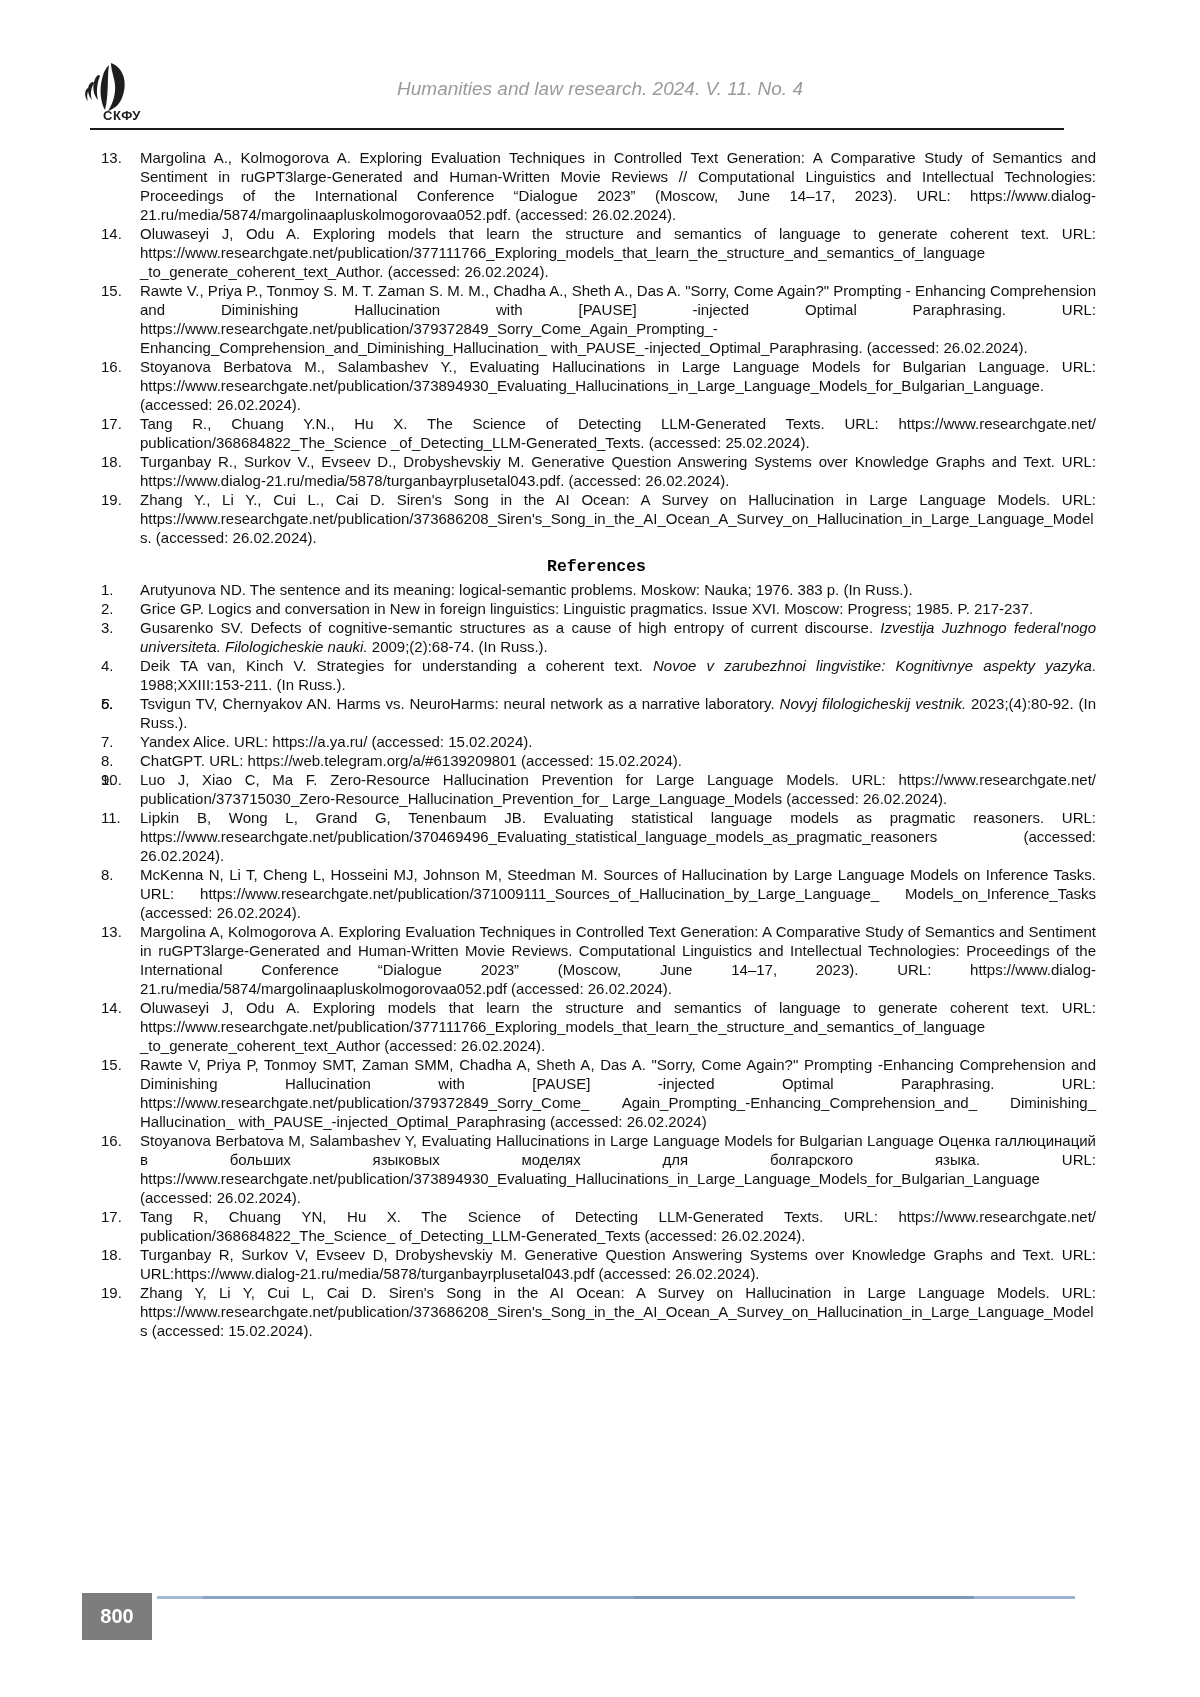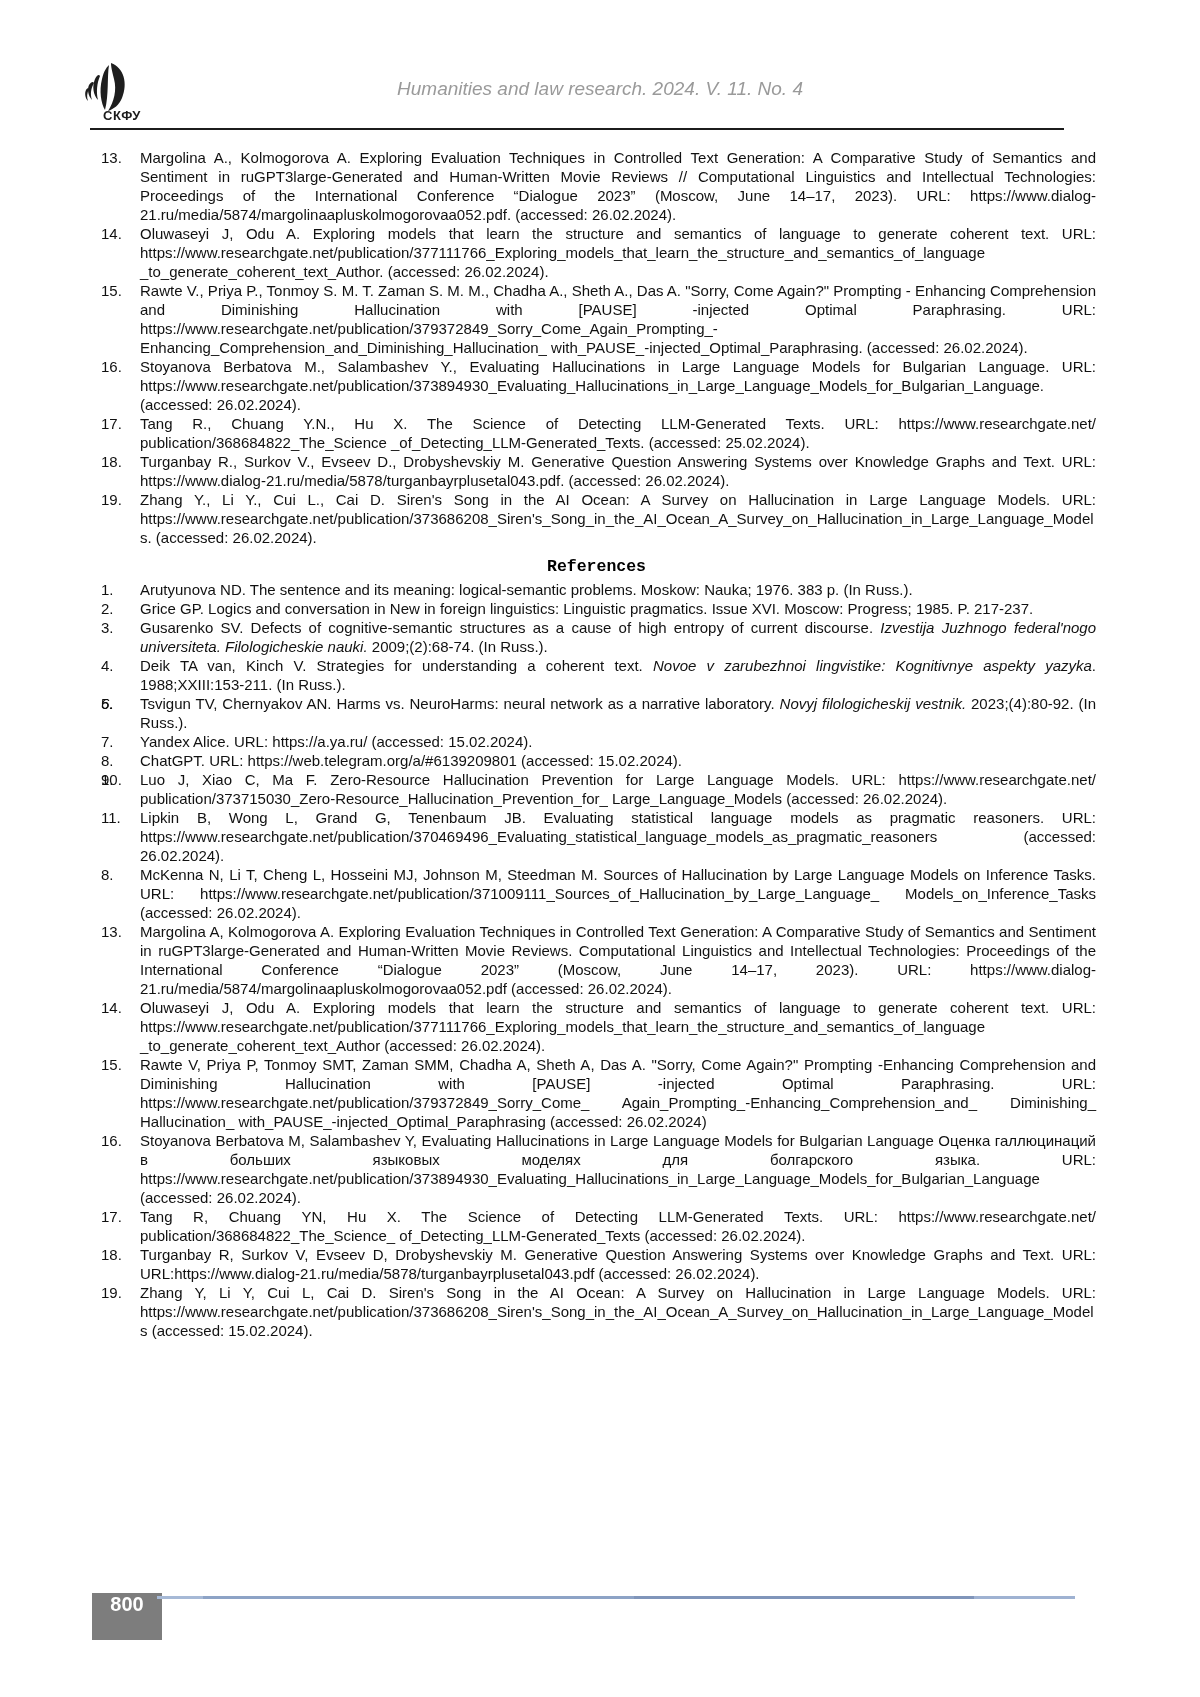--- a/index.html
+++ b/index.html
@@ -59,21 +59,21 @@
     font-family: Liberation Mono, monospace;
   }
 
   
   .footer-box {
     position: absolute; left: 82px; top: 1593px;
     width: 70px; height: 47px;
     background: #7d7d7d;
     color: #ffffff;
     font-weight: 700; font-size: 20px;
-    display: flex; align-items: flex-start; justify-content: center; margin-left: 10px;
+    display: flex; align-items: center; justify-content: center;
   }
   .footer-rule {
     position: absolute; left: 157px; top: 1596px;
     width: 918px; height: 3px;
     background: linear-gradient(90deg,
       #a6b9d6 0%, #a6b9d6 5%,
       #8da3c6 5%, #8da3c6 52%,
       #8095ba 52%, #8095ba 89%,
       #9fb2d2 89%, #9fb2d2 100%);
   }

